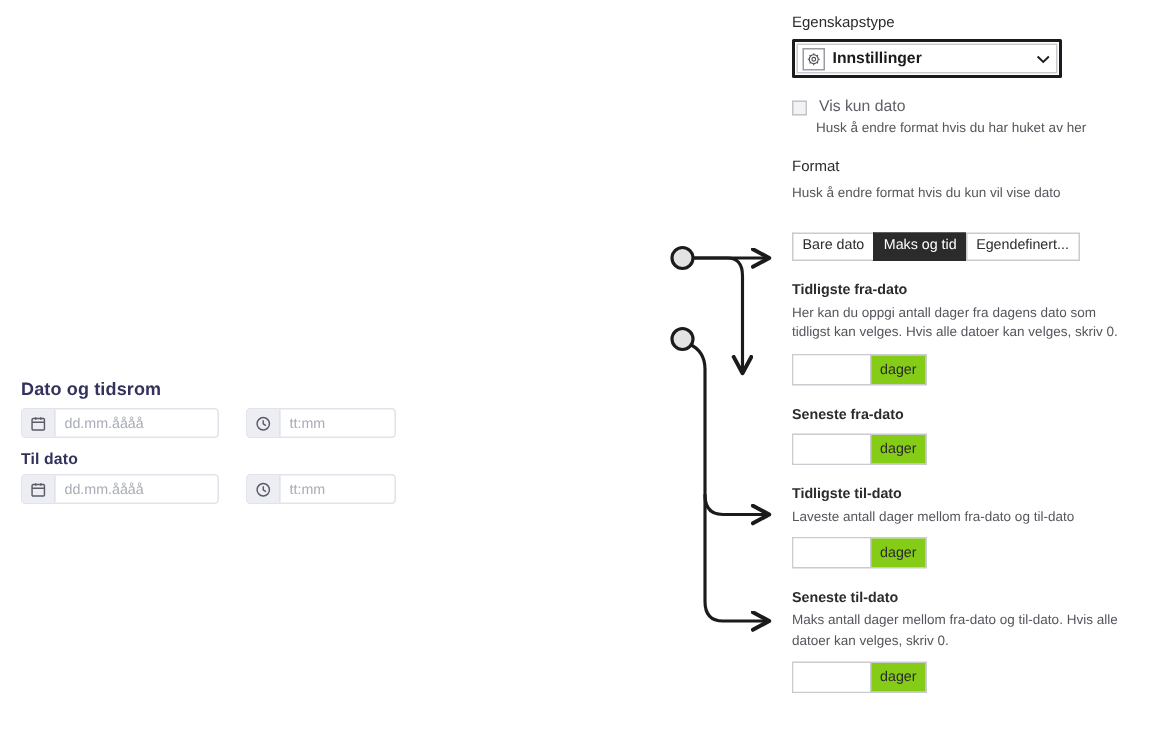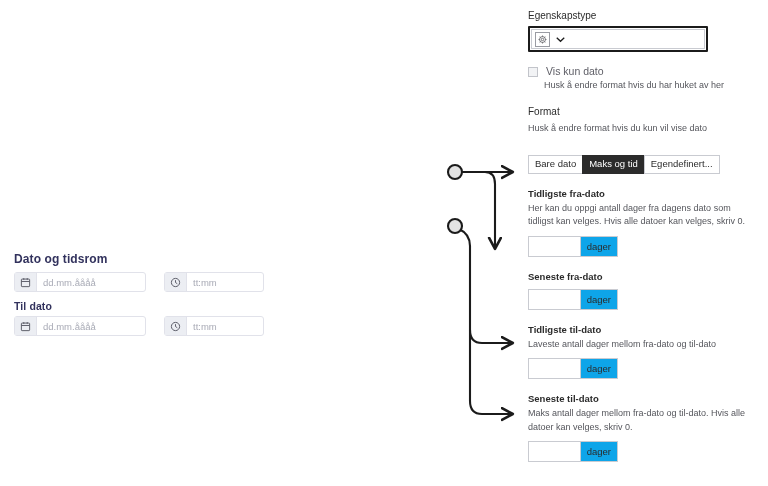--- a/index.html
+++ b/index.html
@@ -213,21 +213,21 @@
     border: 0;
     outline: none;
     background: #ffffff;
     font-family: "Liberation Sans", sans-serif;
     font-size: 9.5px;
     color: #2b2b2b;
     padding: 0 4px;
   }
   .days-suffix {
     flex: 0 0 auto;
-    background: #0ea5e9;
+    background: #84cc16;
     border-left: 1px solid #c9cbd1;
     font-size: 9.5px;
     color: #2b2b2b;
     display: flex;
     align-items: center;
     padding: 0 6px;
   }
 
   
   #connectors {
@@ -304,20 +304,21 @@
 
   <div class="select-focus-wrap">
     <div class="select-control">
       <span class="select-icon-box">
         <svg width="9" height="9" viewBox="0 0 16 16" fill="none" stroke="#4a4a4f" stroke-width="1.3">
           <circle cx="8" cy="8" r="2.2"></circle>
           <circle cx="8" cy="8" r="5.3"></circle>
           <path d="M8 .9v1.8M8 13.3v1.8M.9 8h1.8M13.3 8h1.8M3 3l1.3 1.3M11.7 11.7L13 13M13 3l-1.3 1.3M4.3 11.7L3 13"></path>
         </svg>
       </span>
+      <span class="select-value">Innstillinger</span>
       <span class="chevron">
         <svg width="9" height="7" viewBox="0 0 12 8" fill="none" stroke="#1b1b1b" stroke-width="1.7">
           <path d="M1 1.6L6 6.4l5-4.8"></path>
         </svg>
       </span>
     </div>
   </div>
 
   <div class="check-row">
     <span class="checkbox-square"></span>

